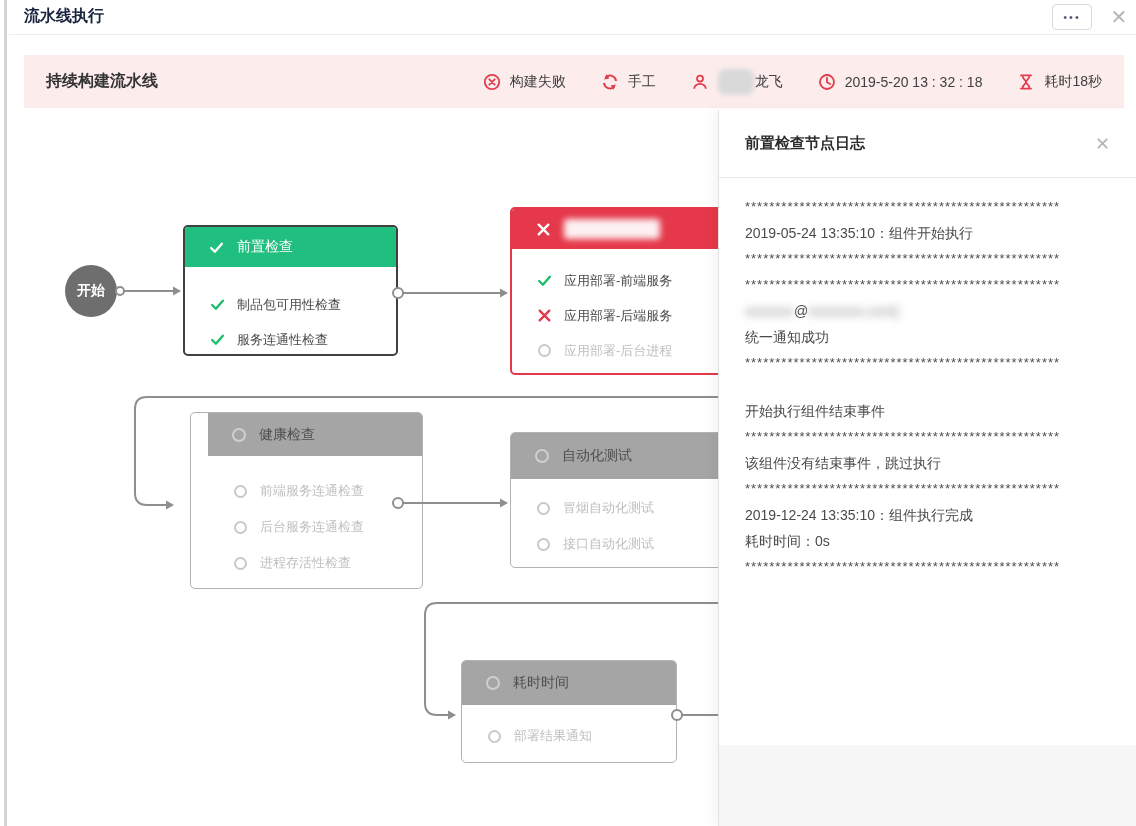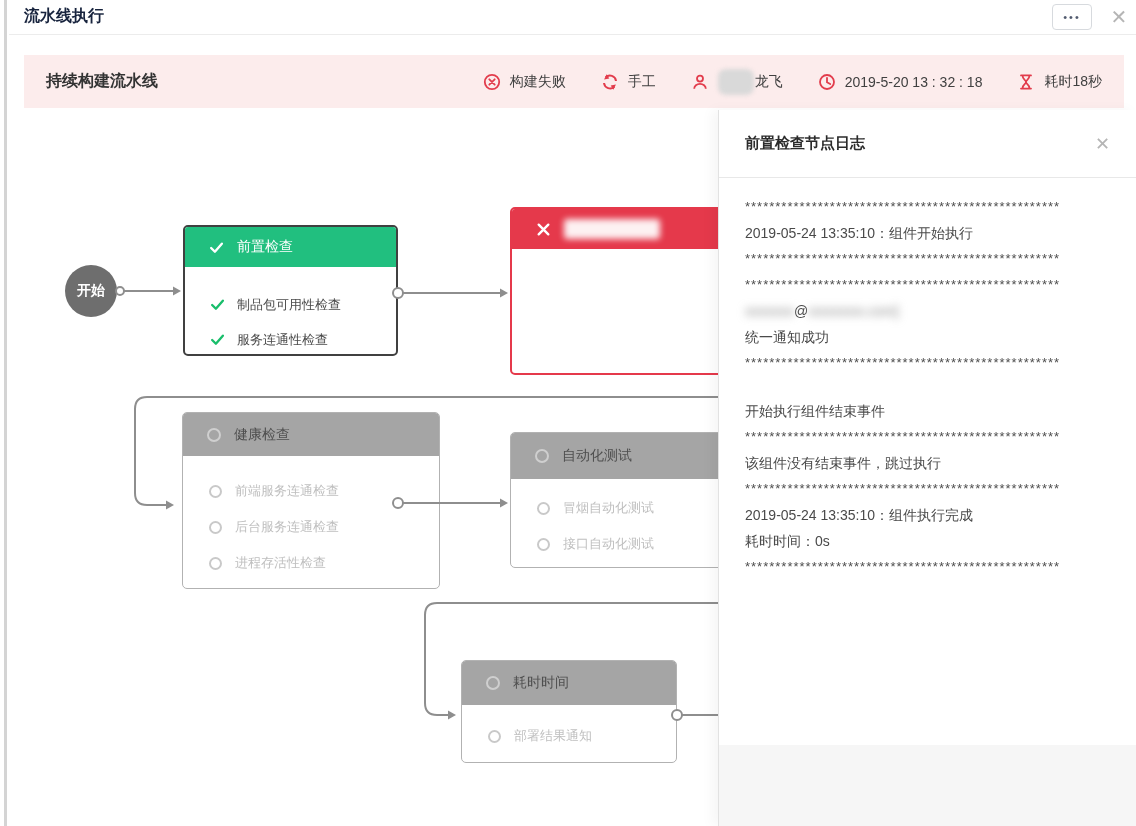--- a/index.html
+++ b/index.html
@@ -46,21 +46,21 @@
   #node-precheck .node-item{height:35px;}
   #node-precheck .node-body{padding-top:20px;}
 
   #node-deploy{left:510px;top:207px;width:226px;height:168px;border:2px solid #e5394b;}
   #node-deploy .node-header{height:40px;background:#e5394b;}
   #node-deploy .node-item{height:35px;}
   #node-deploy .node-body{padding-top:14px;}
 
   .gray-node{border:1px solid #b2b2b2;}
   .gray-node .node-header{background:#a5a5a5;color:#4f4f4f;font-weight:500;}
-  #node-health{left:182px;top:412px;width:258px;height:177px;}
+  #node-health{left:190px;top:412px;width:233px;height:177px;padding-left:17px;}
   #node-health .node-header{height:43px;}
   #node-health .node-item{height:36px;}
   #node-health .node-body{padding-top:17px;}
 
   #node-autotest{left:510px;top:432px;width:226px;height:136px;}
   #node-autotest .node-header{height:46px;}
   #node-autotest .node-item{height:36px;}
   #node-autotest .node-body{padding-top:11px;}
 
   #node-mail{left:461px;top:660px;width:216px;height:103px;}
@@ -187,20 +187,44 @@
 
 <div class="node" id="node-deploy">
   <div class="node-header">
     <span class="hicon crs">
       <svg width="15" height="15" viewBox="0 0 14 14">
           <path d="M2.5 2.5 L11.5 11.5 M11.5 2.5 L2.5 11.5" stroke="#ffffff" stroke-width="2.2" stroke-linecap="round"></path>
         </svg>
     </span>
     <span class="masked-title-blob"></span>
   </div>
+  <div class="node-body">
+    <div class="node-item">
+      <span class="iicon chk">
+        <svg width="15" height="15" viewBox="0 0 14 14">
+            <polyline points="2,7.5 5.5,11 12,3.5" fill="none" stroke="#19be6b" stroke-width="2.2" stroke-linecap="round" stroke-linejoin="round"></polyline>
+          </svg>
+      </span>
+      <span>应用部署-前端服务</span>
+    </div>
+    <div class="node-item">
+      <span class="iicon crs">
+        <svg width="15" height="15" viewBox="0 0 14 14">
+            <path d="M2.5 2.5 L11.5 11.5 M11.5 2.5 L2.5 11.5" stroke="#e5394b" stroke-width="2.2" stroke-linecap="round"></path>
+          </svg>
+      </span>
+      <span>应用部署-后端服务</span>
+    </div>
+    <div class="node-item pending">
+      <span class="iicon">
+          <span class="ring"></span>
+        </span>
+      <span>应用部署-后台进程</span>
+    </div>
+  </div>
 </div>
 
 <div class="node gray-node" id="node-health">
   <div class="node-header">
     <span class="hicon">
         <span class="ring hdr"></span>
       </span>
     <span>健康检查</span>
   </div>
   <div class="node-body">
@@ -303,18 +327,18 @@
     <div>
       <span class="masked-text">xxxxxxx</span><span>@</span><span class="masked-text">xxxxxxxx.com]</span>
     </div>
     <div>统一通知成功</div>
     <div class="stars-line">****************************************************</div>
     <div class="blank-line"></div>
     <div>开始执行组件结束事件</div>
     <div class="stars-line">****************************************************</div>
     <div>该组件没有结束事件，跳过执行</div>
     <div class="stars-line">****************************************************</div>
-    <div>2019-05-24 13:35:10：组件执行完成</div>
+    <div>2019-12-24 13:35:10：组件执行完成</div>
     <div>耗时时间：0s</div>
     <div class="stars-line">****************************************************</div>
   </div>
   <div class="panel-footer"></div>
 </div>
 
 </body></html>

